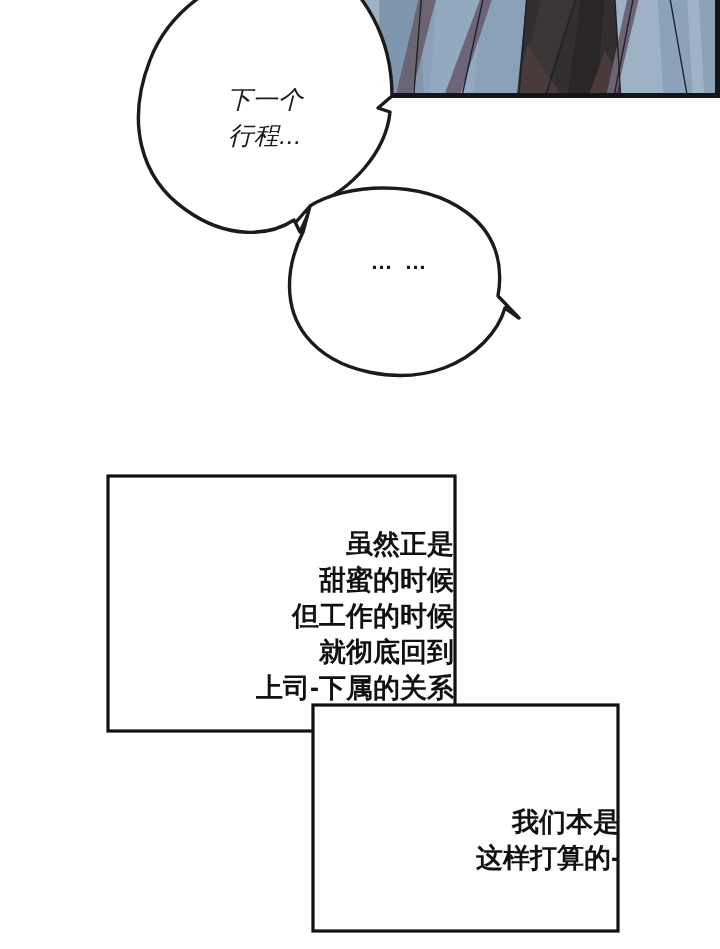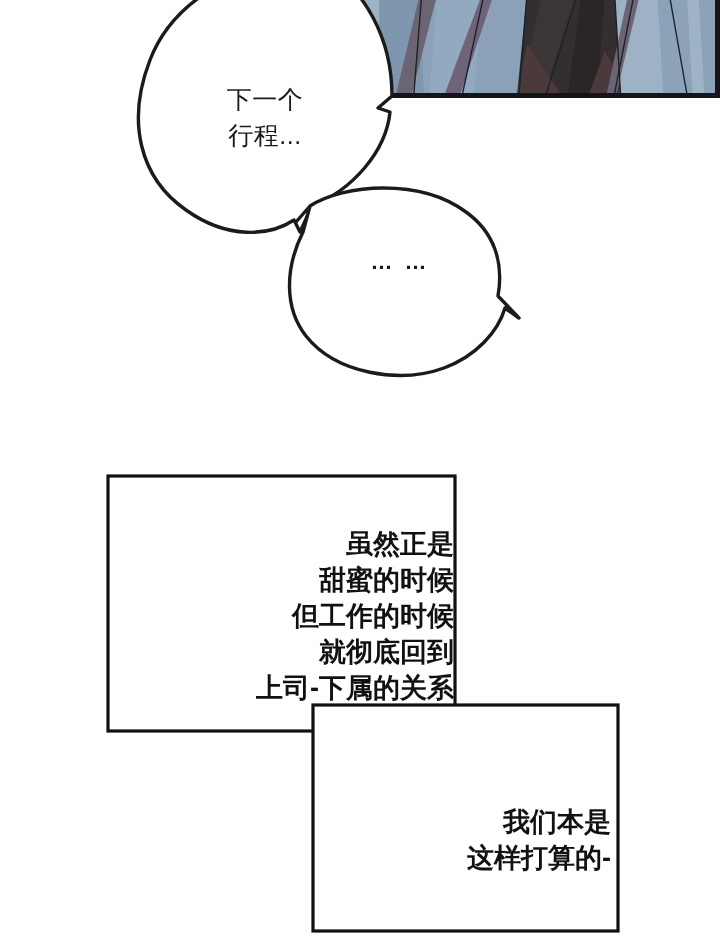--- a/index.html
+++ b/index.html
@@ -51,20 +51,21 @@
     color: #1a1a1a;
     line-height: 1.42;
     white-space: pre-line;
     letter-spacing: 0.5px;
   }
   #bubble-one-text {
     left: 150px;
     top: 82px;
     width: 230px;
     font-size: 25px;
+    font-style: italic;
   }
   #bubble-two-text {
     left: 300px;
     top: 246px;
     width: 200px;
     font-size: 22px;
     letter-spacing: 3px;
     font-weight: 700;
   }
 
@@ -86,21 +87,21 @@
     line-height: 1.33;
     font-weight: 700;
   }
   #narration-one-text {
     left: 118px;
     top: 527px;
     width: 336px;
     font-size: 27px;
   }
   #narration-two-text {
-    left: 325px;
+    left: 334px;
     top: 805px;
     width: 286px;
     font-size: 27px;
   }
 </style>
 </head>
 <body>
 
 <div id="page">
 

